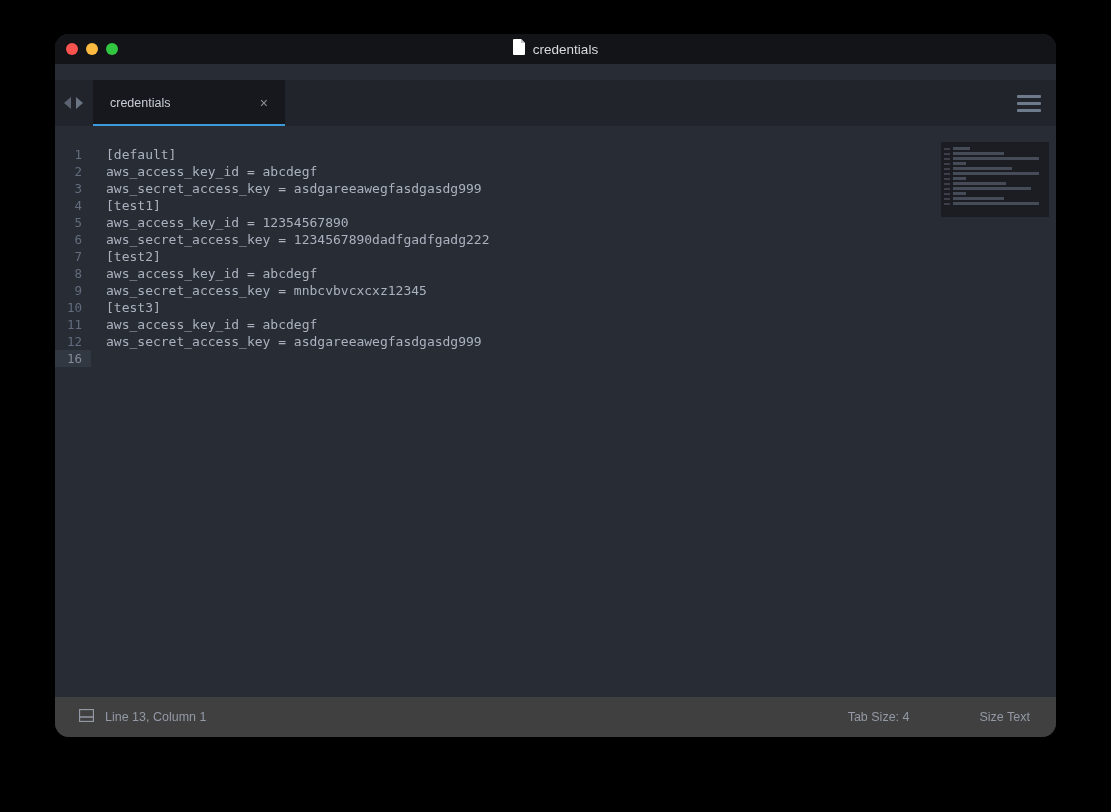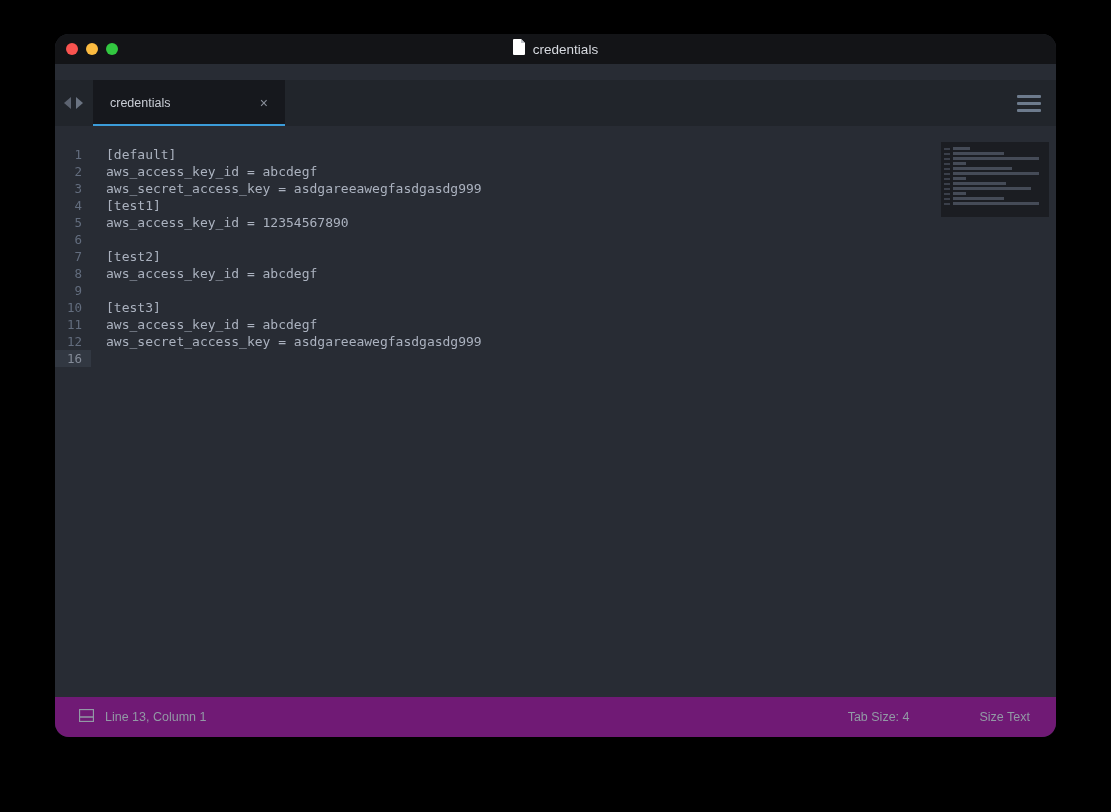--- a/index.html
+++ b/index.html
@@ -226,21 +226,21 @@
     top: 0;
     right: 0;
     width: 7px;
     height: 100%;
     background: #282c34;
   }
 
   
   #status-bar {
     height: 40px;
-    background: #701a75;
+    background: #404040;
     flex: 0 0 auto;
     display: flex;
     align-items: center;
     padding: 0 26px 0 24px;
     color: #9299a5;
     font-size: 12.5px;
   }
   #status-left {
     display: flex;
     align-items: center;
@@ -312,31 +312,33 @@
         <div class="code-line">
           <div class="gutter">4</div>
           <div class="code-text">[test1]</div>
         </div>
         <div class="code-line">
           <div class="gutter">5</div>
           <div class="code-text">aws_access_key_id = 12354567890</div>
         </div>
         <div class="code-line">
           <div class="gutter">6</div>
+          <div class="code-text">aws_secret_access_key = 1234567890dadfgadfgadg222</div>
         </div>
         <div class="code-line">
           <div class="gutter">7</div>
           <div class="code-text">[test2]</div>
         </div>
         <div class="code-line">
           <div class="gutter">8</div>
           <div class="code-text">aws_access_key_id = abcdegf</div>
         </div>
         <div class="code-line">
           <div class="gutter">9</div>
+          <div class="code-text">aws_secret_access_key = mnbcvbvcxcxz12345</div>
         </div>
         <div class="code-line">
           <div class="gutter">10</div>
           <div class="code-text">[test3]</div>
         </div>
         <div class="code-line">
           <div class="gutter">11</div>
           <div class="code-text">aws_access_key_id = abcdegf</div>
         </div>
         <div class="code-line">

